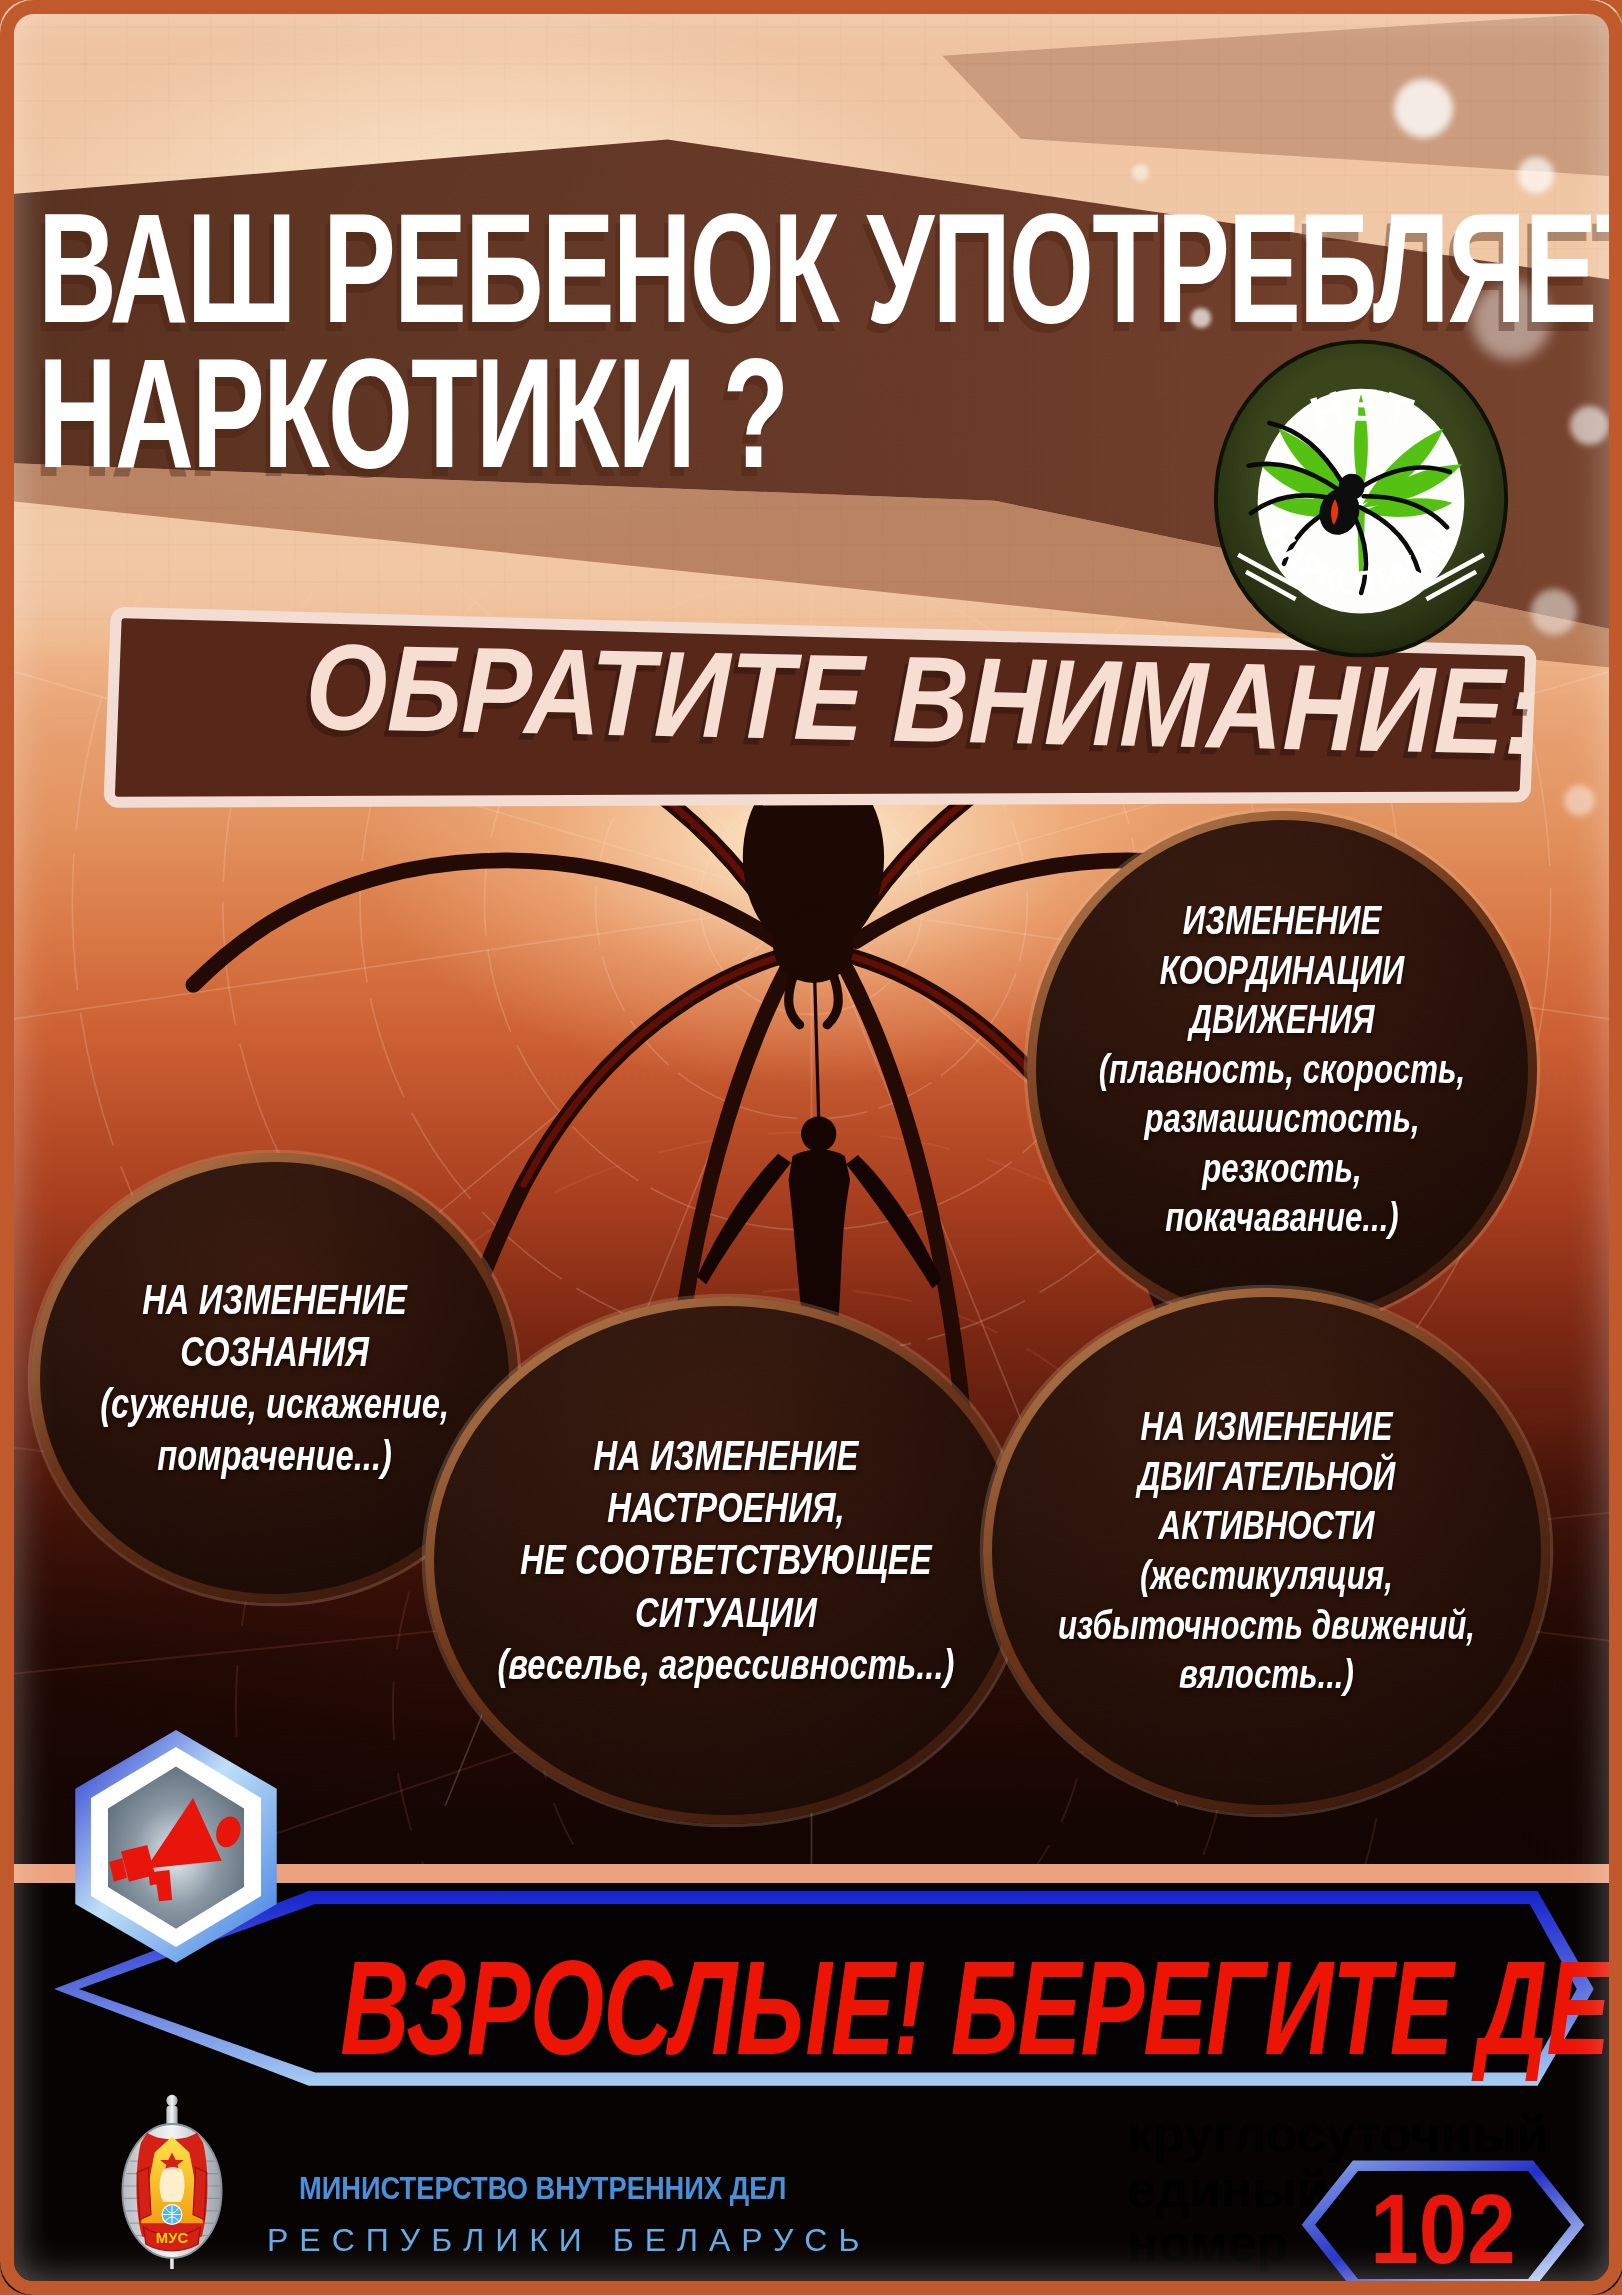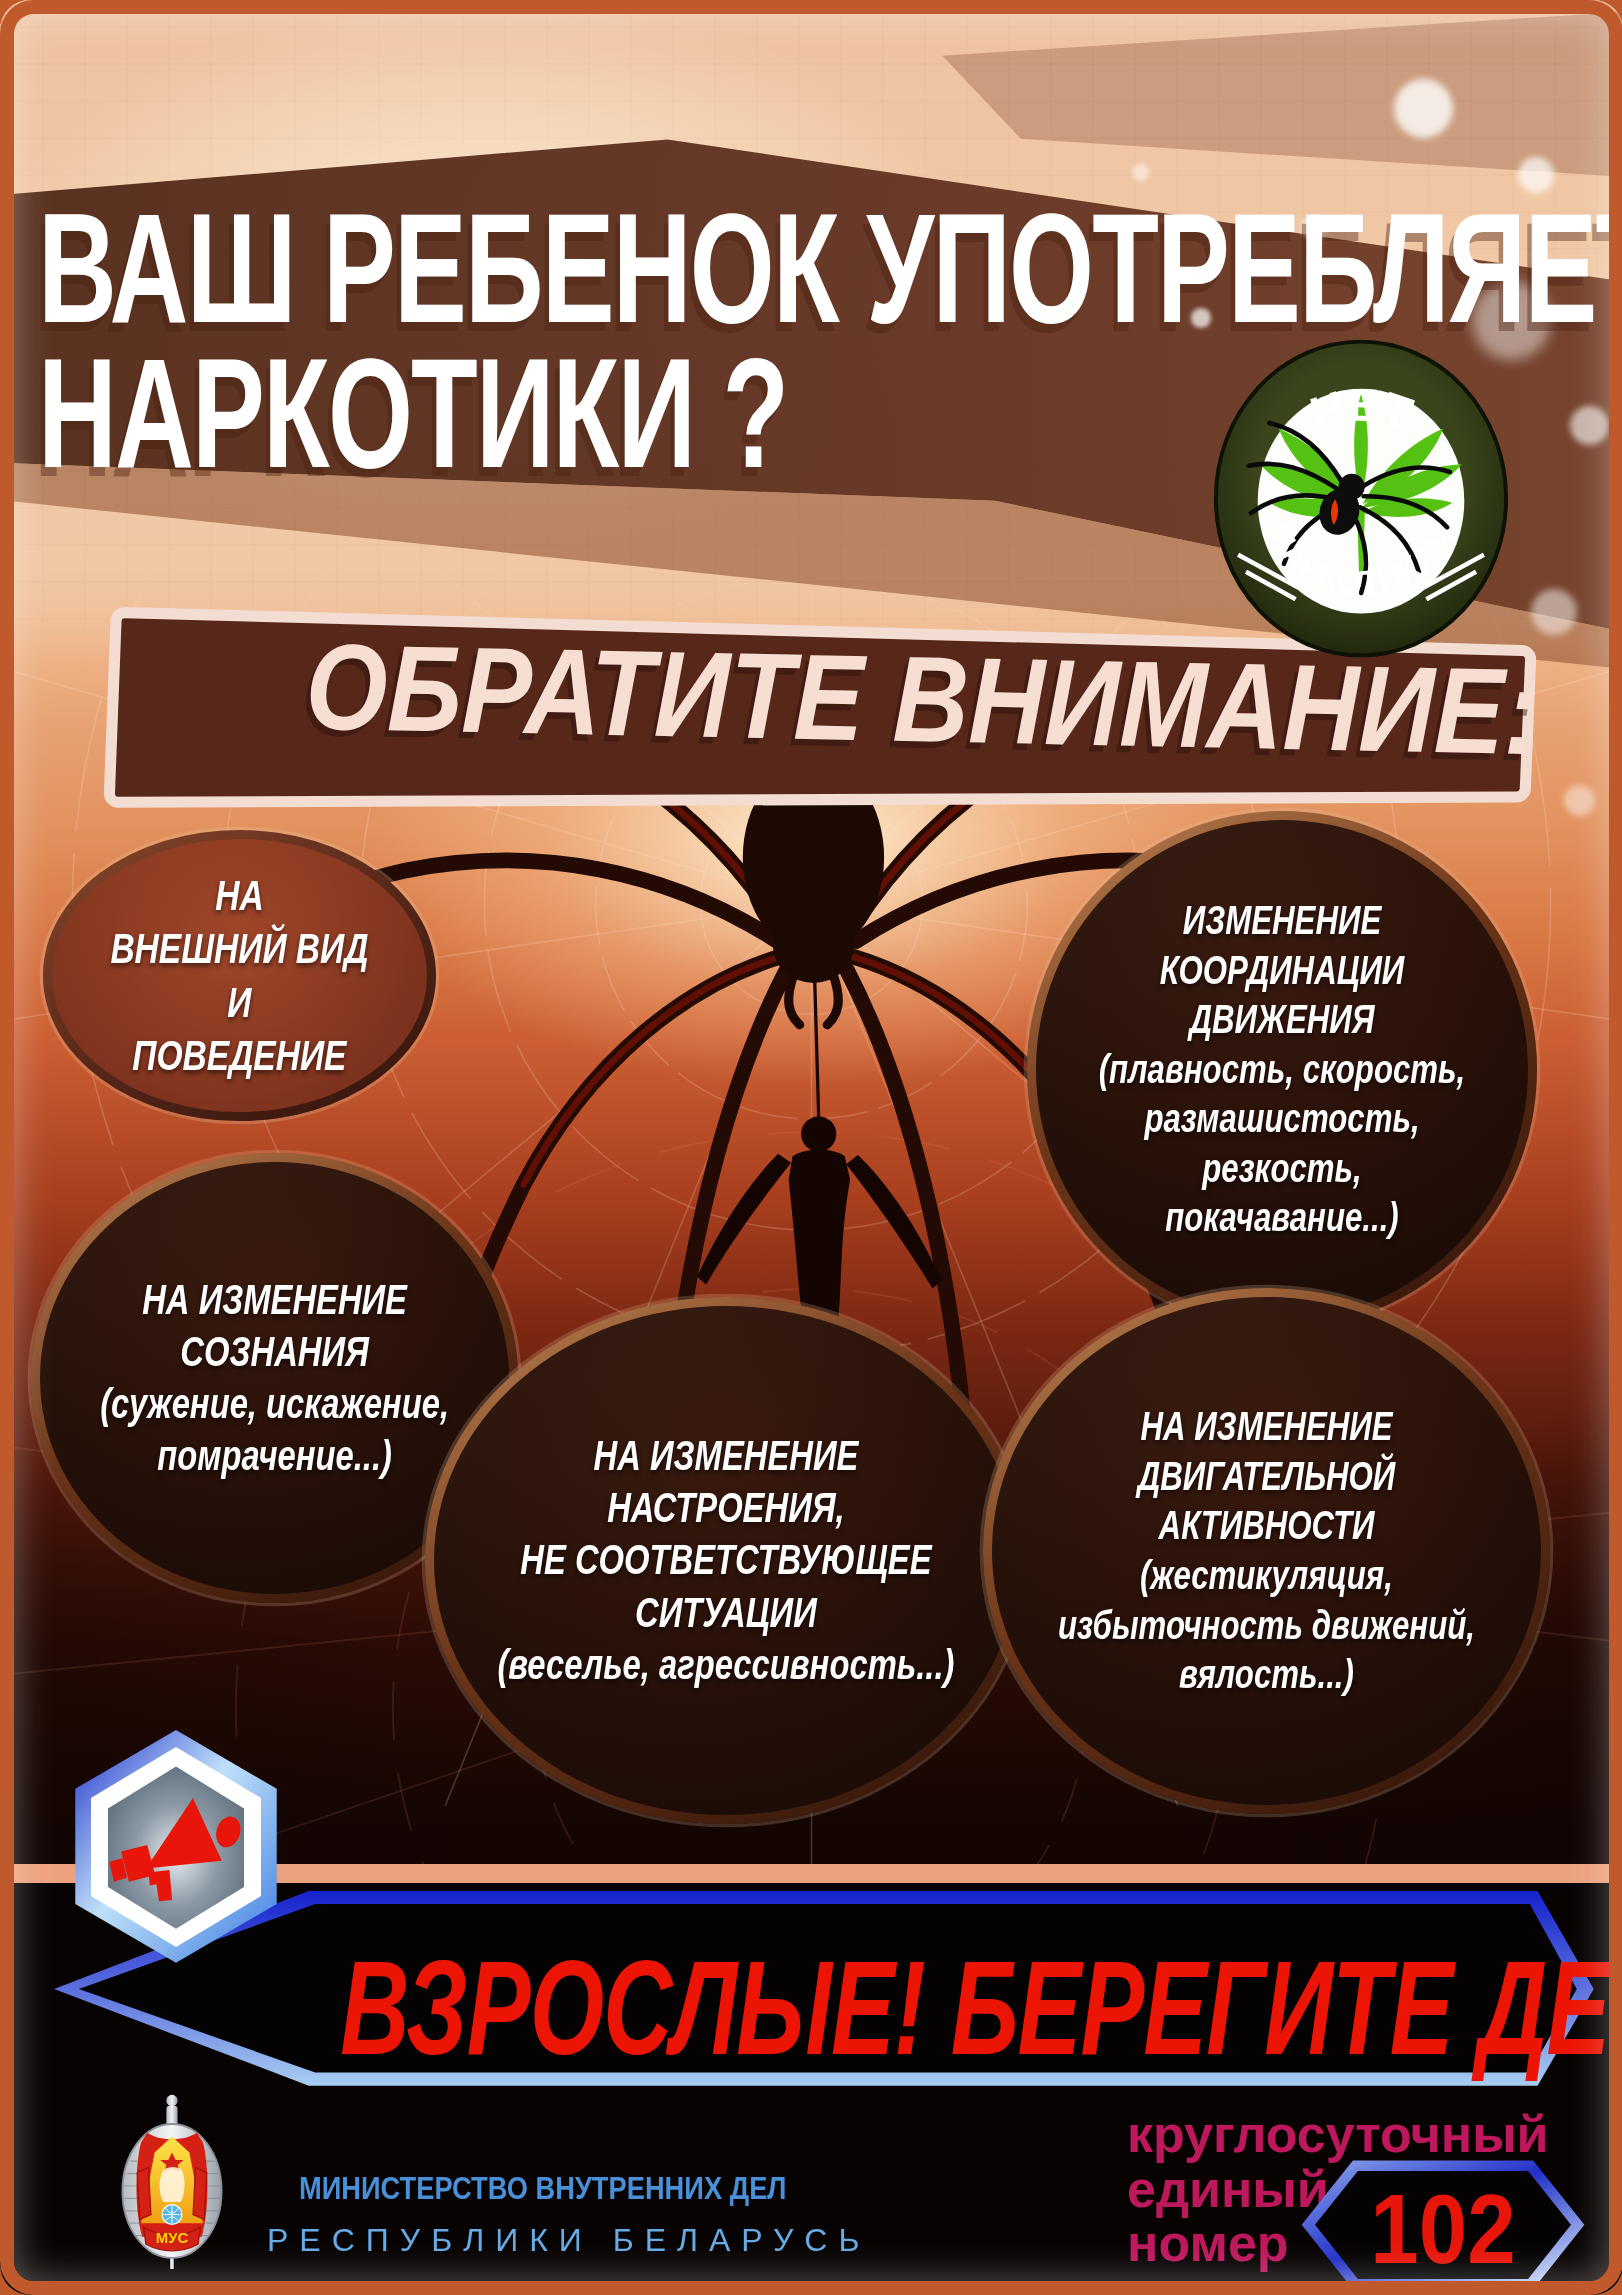--- a/index.html
+++ b/index.html
@@ -54,21 +54,21 @@
   .strip{position:absolute;left:0;top:1864px;width:1623px;height:19.6px;background:#eda27f;}
   
   .footer{position:absolute;left:0;top:1883px;width:1623px;height:412px;background:#070302;}
   .warning-label{position:absolute;left:157px;top:1932px;width:1309px;text-align:center;
     color:#ec1505;font-size:133px;font-weight:bold;font-style:italic;white-space:nowrap;
     transform:scaleX(.72);transform-origin:center;letter-spacing:-1.3px;}
   .ministry1{position:absolute;left:275px;top:2171px;width:399px;text-align:center;
     color:#4a90d9;font-weight:bold;font-size:31px;transform:scaleX(.88);transform-origin:center;white-space:nowrap;}
   .ministry2{position:absolute;left:267px;top:2222px;width:419px;text-align:center;
     color:#66abe6;font-weight:400;font-size:32px;letter-spacing:11px;white-space:nowrap;}
-  .hotline{position:absolute;left:1127px;top:2108px;color:#be185d;font-weight:700;
+  .hotline{position:absolute;left:1127px;top:2108px;color:#000000;font-weight:700;
     font-size:52px;line-height:1.0;}
   .hotline div{margin-bottom:2.6px;}
   .hex102{position:absolute;left:1299px;top:2158px;width:288px;height:134px;}
   .hex102 .num{position:absolute;left:0;top:14.4px;width:288px;text-align:center;color:#e8150a;
     font-size:99px;font-weight:bold;transform:scaleX(.88);}
   
   .hexbadge{position:absolute;left:58px;top:1726px;width:236px;height:242px;}
   
   .emblem{position:absolute;left:110px;top:2091px;width:124px;height:190px;}
   
@@ -243,27 +243,20 @@
       <path d="M-8,6 C2,16 6,30 2,44 C-8,34 -12,18 -8,6 Z" fill="#e83608"></path>
     </g>
     <text font-size="70" font-weight="bold" fill="#fff">
       <textPath href="#arcTop" startOffset="50%" text-anchor="middle">НЕТ</textPath>
     </text>
     <text font-size="52" font-weight="bold" fill="#fff">
       <textPath href="#arcBot" startOffset="50%" text-anchor="middle">НАРКОТИКАМ</textPath>
     </text>
   </svg>
 
-  <div class="circle ring-red" style="left:43px;top:830px;width:393px;height:291px;">
-    <div class="inner fill-red"></div>
-    <div class="txt" style="font-size:43px;">НА
-ВНЕШНИЙ ВИД
-И
-ПОВЕДЕНИЕ</div>
-  </div>
   <div class="circle ring-dark" style="left:1027px;top:811px;width:510px;height:517px;">
     <div class="inner fill-dark"></div>
     <div class="txt" style="font-size:40px;">ИЗМЕНЕНИЕ
 КООРДИНАЦИИ
 ДВИЖЕНИЯ
 (плавность, скорость,
 размашистость,
 резкость, покачавание...)</div>
   </div>
   <div class="circle ring-dark" style="left:31px;top:1153px;width:487px;height:450px;">

